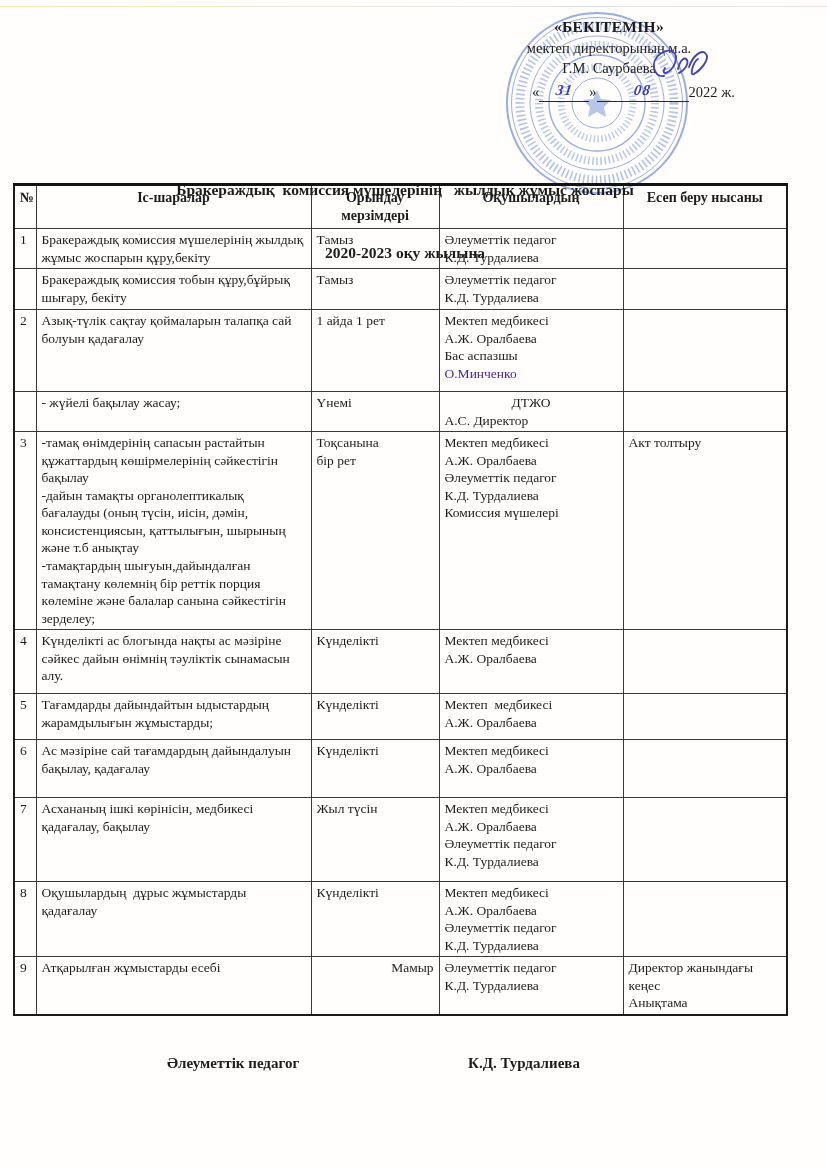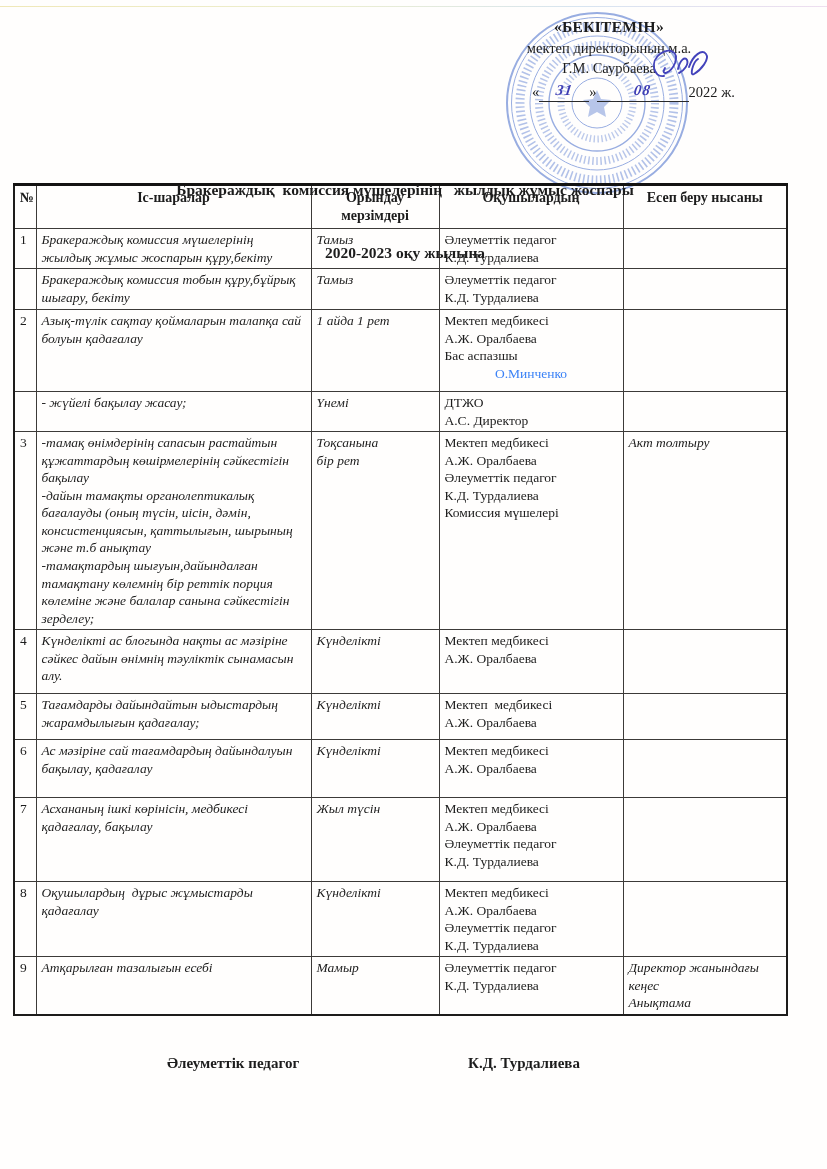--- a/index.html
+++ b/index.html
@@ -46,23 +46,23 @@
   tbody tr:nth-child(3){height:82px;}
   tbody tr:nth-child(4){height:36px;}
   tbody tr:nth-child(5){height:198px;}
   tbody tr:nth-child(6){height:64px;}
   tbody tr:nth-child(7){height:46px;}
   tbody tr:nth-child(8){height:58px;}
   tbody tr:nth-child(9){height:84px;}
   tbody tr:nth-child(10){height:68px;}
   tbody tr:nth-child(11){height:58px;}
   td.num-cell{padding-left:3px;padding-right:1px;}
-  td.pre{white-space:pre-wrap;font-style:italic;}
-  td.term-center{text-align:left;}
-  .ink-tint{color:#3b82f6;text-align:center;}
+  td.pre{white-space:pre-wrap;}
+  td.term-center{text-align:right;}
+  .ink-tint{color:#4c1d95;}
 
   
   .sig-footer{position:absolute;left:0;top:1055px;width:100%;z-index:2;
               font-weight:bold;font-size:15px;}
   .sig-footer .role{position:absolute;left:167px;}
   .sig-footer .name{position:absolute;left:468px;}
 </style>
 </head>
 <body>
 
@@ -150,21 +150,21 @@
             <div style="white-space: pre-wrap;">Бас аспазшы</div>
             <div class="ink-tint" style="white-space: pre-wrap;">О.Минченко</div>
           </td>
           <td class="pre"></td>
         </tr>
         <tr>
           <td class="num-cell"></td>
           <td class="pre">- жүйелі бақылау жасау;</td>
           <td class="pre">Үнемі</td>
           <td>
-            <div style="white-space: pre-wrap;">ДТЖО</div>
+            <div style="white-space: pre-wrap; text-align: center;">ДТЖО</div>
             <div style="white-space: pre-wrap;">А.С. Директор</div>
           </td>
           <td class="pre"></td>
         </tr>
         <tr>
           <td class="num-cell">3</td>
           <td class="pre">-тамақ өнімдерінің сапасын растайтын құжаттардың көшірмелерінің сәйкестігін бақылау
 -дайын тамақты органолептикалық бағалауды (оның түсін, иісін, дәмін, консистенциясын, қаттылығын, шырының және т.б анықтау
 -тамақтардың шығуын,дайындалған тамақтану көлемнің бір реттік порция көлеміне және балалар санына сәйкестігін зерделеу;</td>
           <td class="pre">Тоқсанына
@@ -183,21 +183,21 @@
           <td class="pre">Күнделікті ас блогында нақты ас мәзіріне сәйкес дайын өнімнің тәуліктік сынамасын алу.</td>
           <td class="pre">Күнделікті</td>
           <td>
             <div style="white-space: pre-wrap;">Мектеп медбикесі</div>
             <div style="white-space: pre-wrap;">А.Ж. Оралбаева</div>
           </td>
           <td class="pre"></td>
         </tr>
         <tr>
           <td class="num-cell">5</td>
-          <td class="pre">Тағамдарды дайындайтын ыдыстардың жарамдылығын қадағалау;</td>
+          <td class="pre">Тағамдарды дайындайтын ыдыстардың жарамдылығын жұмыстарды;</td>
           <td class="pre">Күнделікті</td>
           <td>
             <div style="white-space: pre-wrap;">Мектеп  медбикесі</div>
             <div style="white-space: pre-wrap;">А.Ж. Оралбаева</div>
           </td>
           <td class="pre"></td>
         </tr>
         <tr>
           <td class="num-cell">6</td>
           <td class="pre">Ас мәзіріне сай тағамдардың дайындалуын бақылау, қадағалау</td>
@@ -227,21 +227,21 @@
           <td>
             <div style="white-space: pre-wrap;">Мектеп медбикесі</div>
             <div style="white-space: pre-wrap;">А.Ж. Оралбаева</div>
             <div style="white-space: pre-wrap;">Әлеуметтік педагог</div>
             <div style="white-space: pre-wrap;">К.Д. Турдалиева</div>
           </td>
           <td class="pre"></td>
         </tr>
         <tr>
           <td class="num-cell">9</td>
-          <td class="pre">Атқарылған тазалығын есебі</td>
+          <td class="pre">Атқарылған жұмыстарды есебі</td>
           <td class="pre term-center">Мамыр</td>
           <td>
             <div style="white-space: pre-wrap;">Әлеуметтік педагог</div>
             <div style="white-space: pre-wrap;">К.Д. Турдалиева</div>
           </td>
           <td class="pre">Директор жанындағы кеңес
 Анықтама</td>
         </tr>
       </tbody>
   </table>

